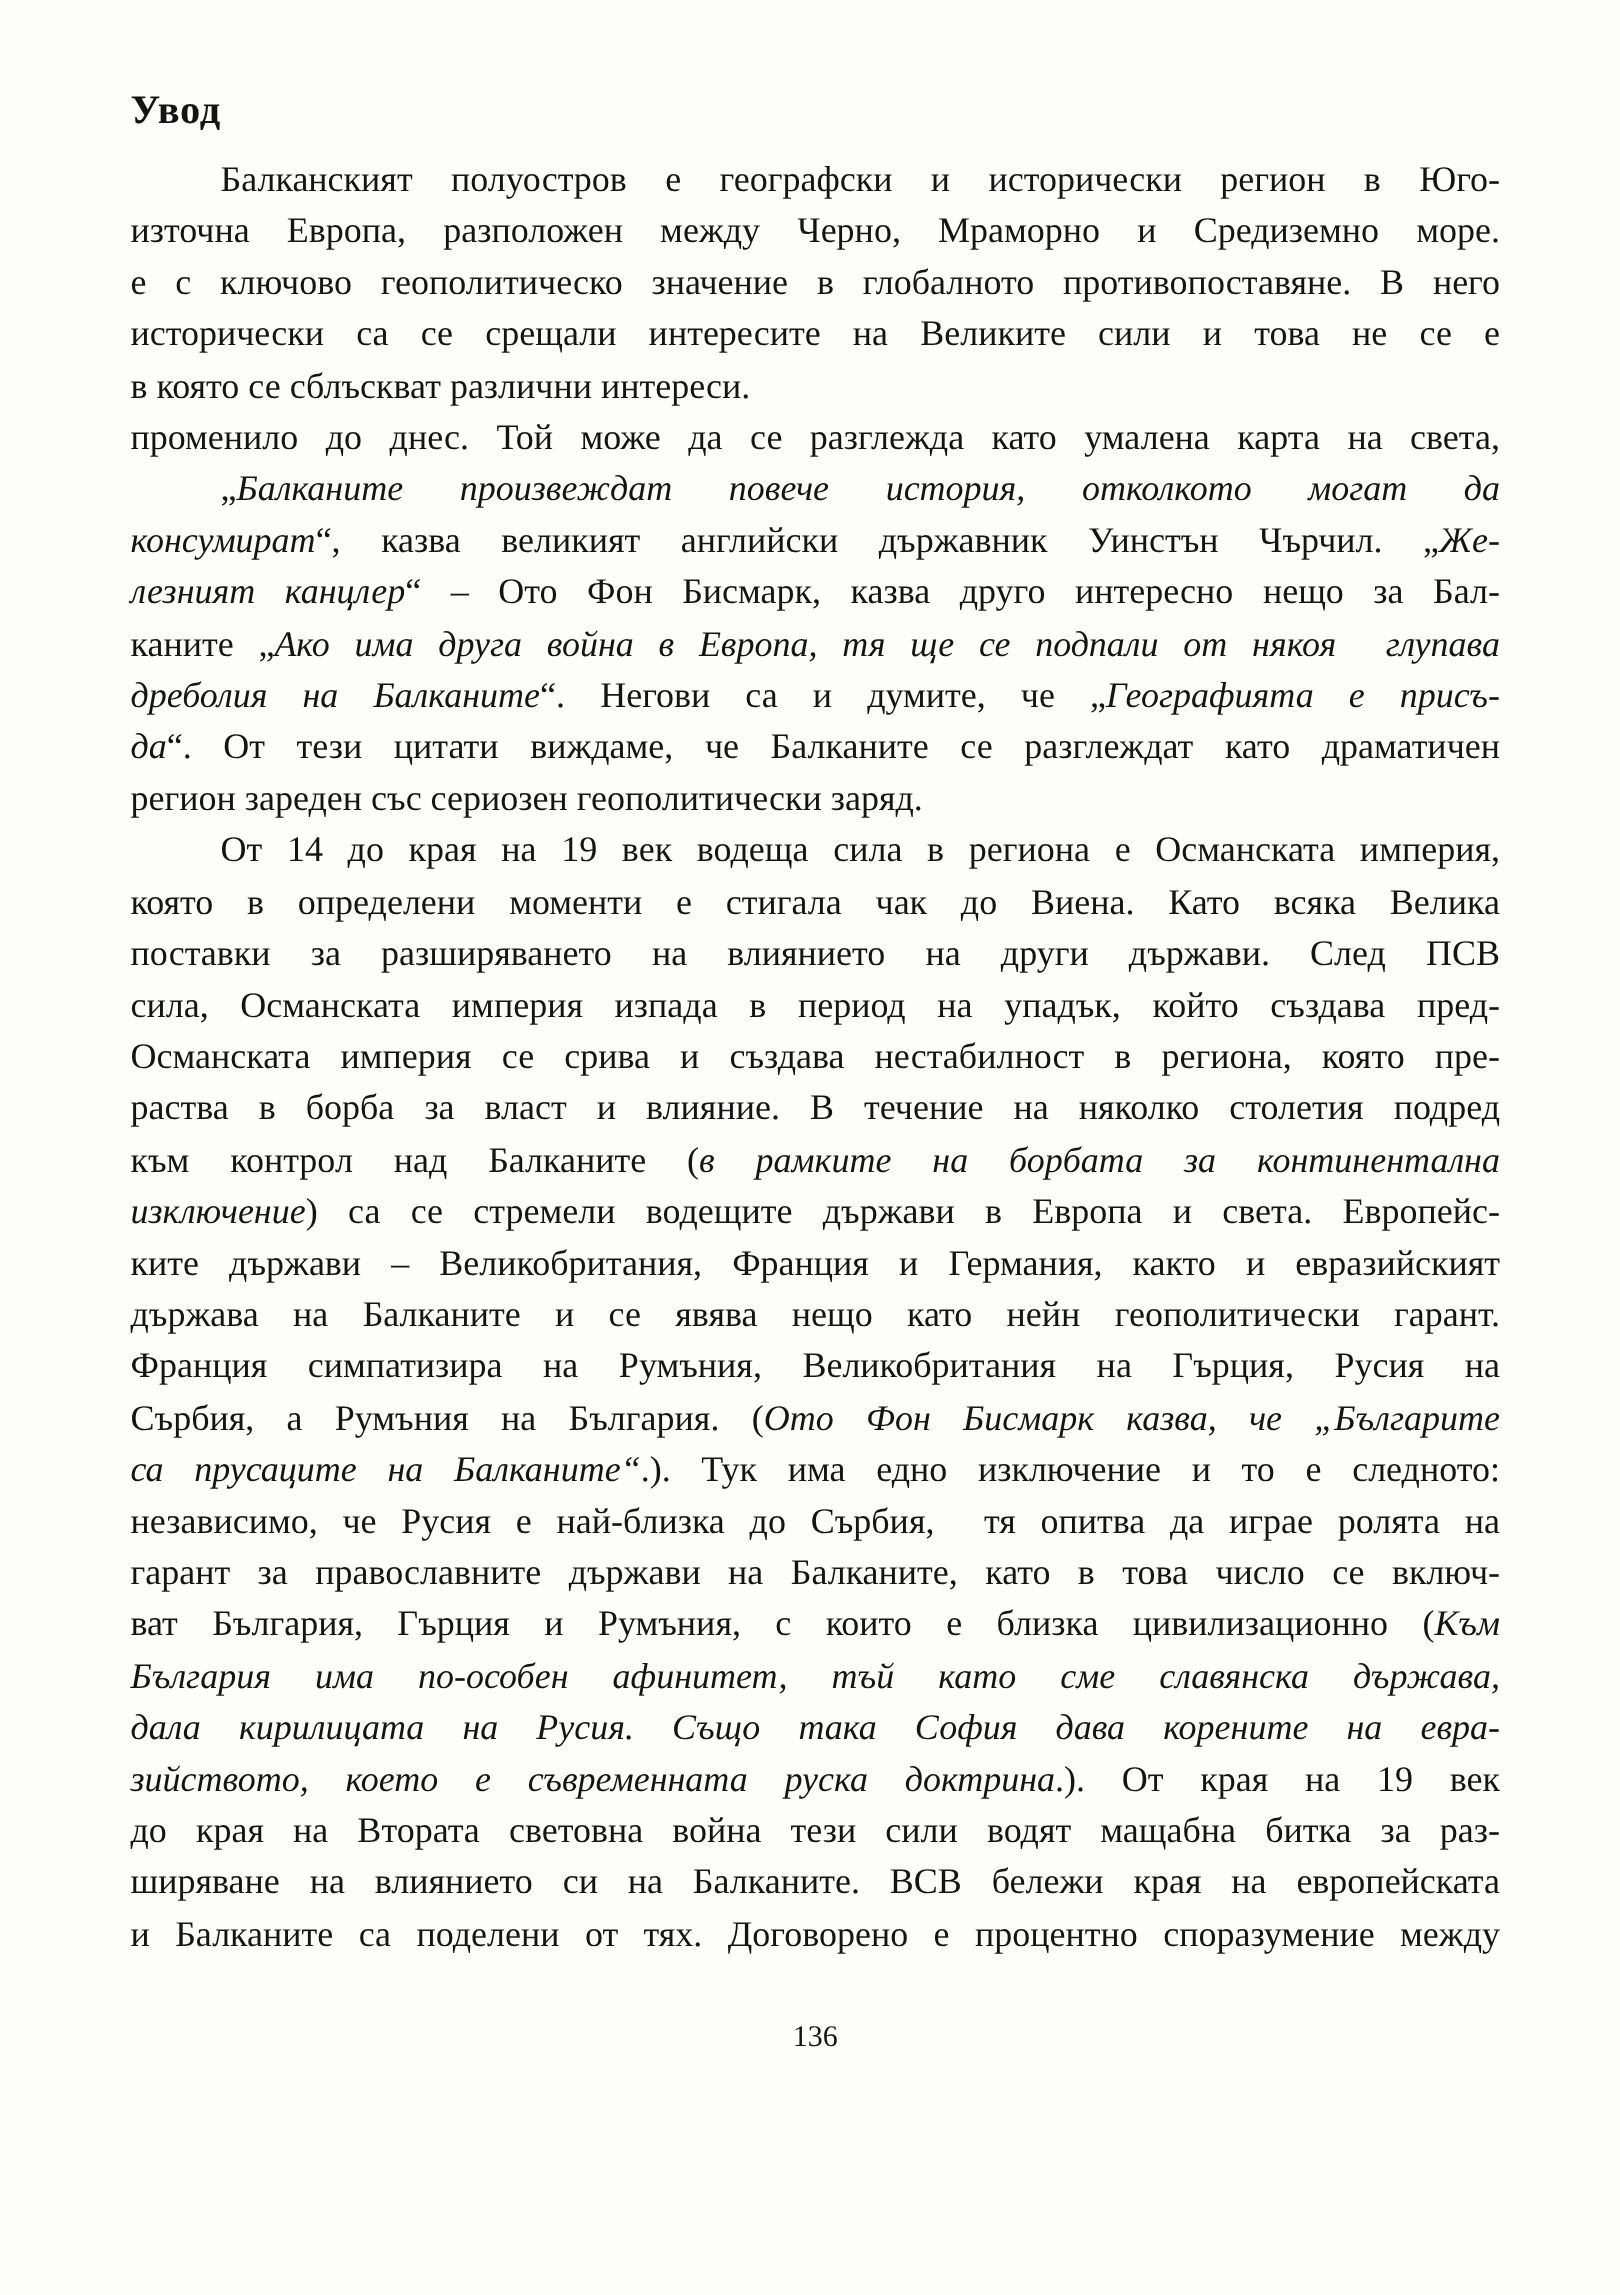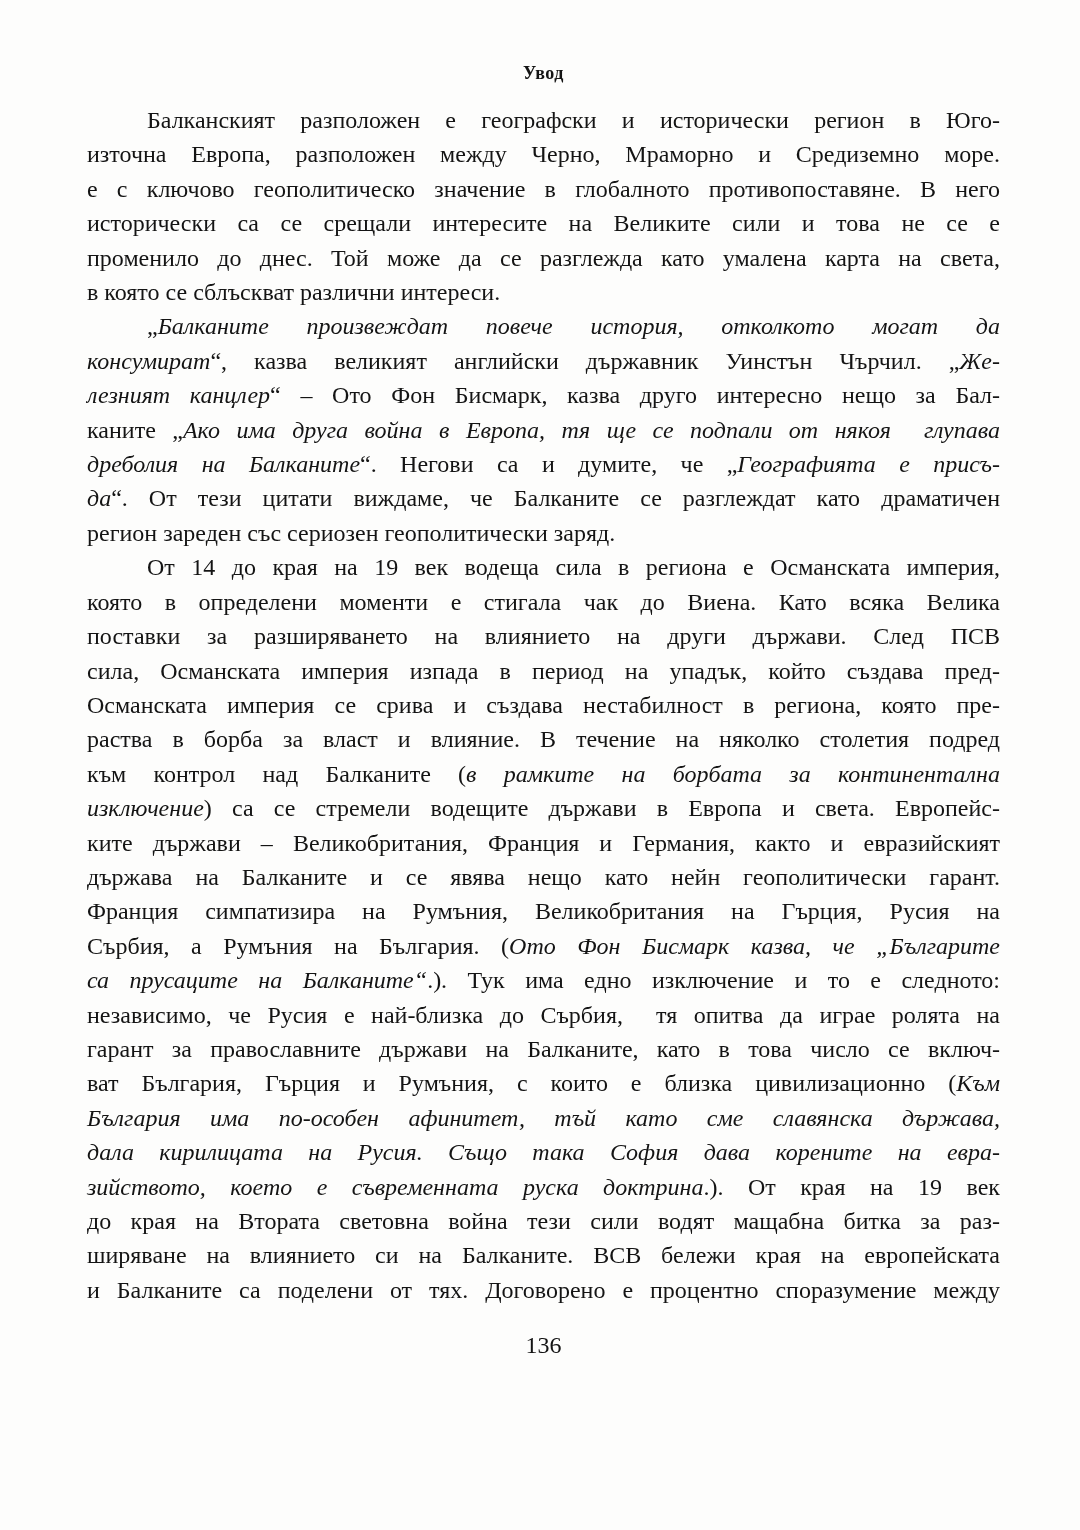--- a/index.html
+++ b/index.html
@@ -10,23 +10,22 @@
     font-family: "Liberation Serif", serif;
   }
   .page {
     box-sizing: border-box;
     width: 1080px;
     height: 1530px;
     padding: 56px 80px 0 87px;
     color: #141414;
   }
   .title {
-    font-size: 18px;
+    font-size: 27px;
     font-weight: bold;
-    text-align: center;
     line-height: 34px;
     margin: 0 0 13px 0;
     letter-spacing: 0.5px;
   }
   .body-text {
     font-size: 24px;
     line-height: 34.4px;
   }
   .line {
     text-align: justify;
@@ -35,37 +34,37 @@
   .line.flush { text-align-last: left; }
   .line.indent { text-indent: 60px; }
   .it { font-style: italic; }
   sup {
     font-size: 0.62em;
     line-height: 0;
     vertical-align: super;
   }
   .pageno {
     text-align: center;
-    font-size: 24px;
+    font-size: 20px;
     line-height: 30px;
-    margin-top: 23px;
+    margin-top: 36px;
   }
 </style>
 </head>
 <body>
 
 <div class="page">
   <h1 class="title">Увод</h1>
   <div class="body-text" id="body-text">
-      <div class="line indent"><span>Балканският разположен е географски и исторически регион в Юго-</span></div>
+      <div class="line indent"><span>Балканският полуостров е географски и исторически регион в Юго-</span></div>
       <div class="line"><span>източна Европа, разположен между Черно, Мраморно и Средиземно море.</span></div>
       <div class="line"><span>е с ключово геополитическо значение в глобалното противопоставяне. В него</span></div>
       <div class="line"><span>исторически са се срещали интересите на Великите сили и това не се е</span></div>
+      <div class="line flush"><span>в която се сблъскват различни интереси.</span></div>
       <div class="line"><span>променило до днес. Той може да се разглежда като умалена карта на света,</span></div>
-      <div class="line flush"><span>в която се сблъскват различни интереси.</span></div>
       <div class="line indent"><span>„</span><span class="it">Балканите произвеждат повече история, отколкото могат да</span></div>
       <div class="line"><span class="it">консумират</span><span>“, казва великият английски държавник Уинстън Чърчил. „</span><span class="it">Же-</span></div>
       <div class="line"><span class="it">лезният канцлер</span><span>“ – Ото Фон Бисмарк, казва друго интересно нещо за Бал-</span></div>
       <div class="line"><span>каните „</span><span class="it">Ако има друга война в Европа, тя ще се подпали от някоя&nbsp; глупава</span></div>
       <div class="line"><span class="it">дреболия на Балканите</span><span>“. Негови са и думите, че „</span><span class="it">Географията е присъ-</span></div>
       <div class="line"><span class="it">да</span><span>“. От тези цитати виждаме, че Балканите се разглеждат като драматичен</span></div>
       <div class="line flush"><span>регион зареден със сериозен геополитически заряд.</span></div>
       <div class="line indent"><span>От 14 до края на 19 век водеща сила в региона е Османската империя,</span></div>
       <div class="line"><span>която в определени моменти е стигала чак до Виена. Като всяка Велика</span></div>
       <div class="line"><span>поставки за разширяването на влиянието на други държави. След ПСВ</span></div>

